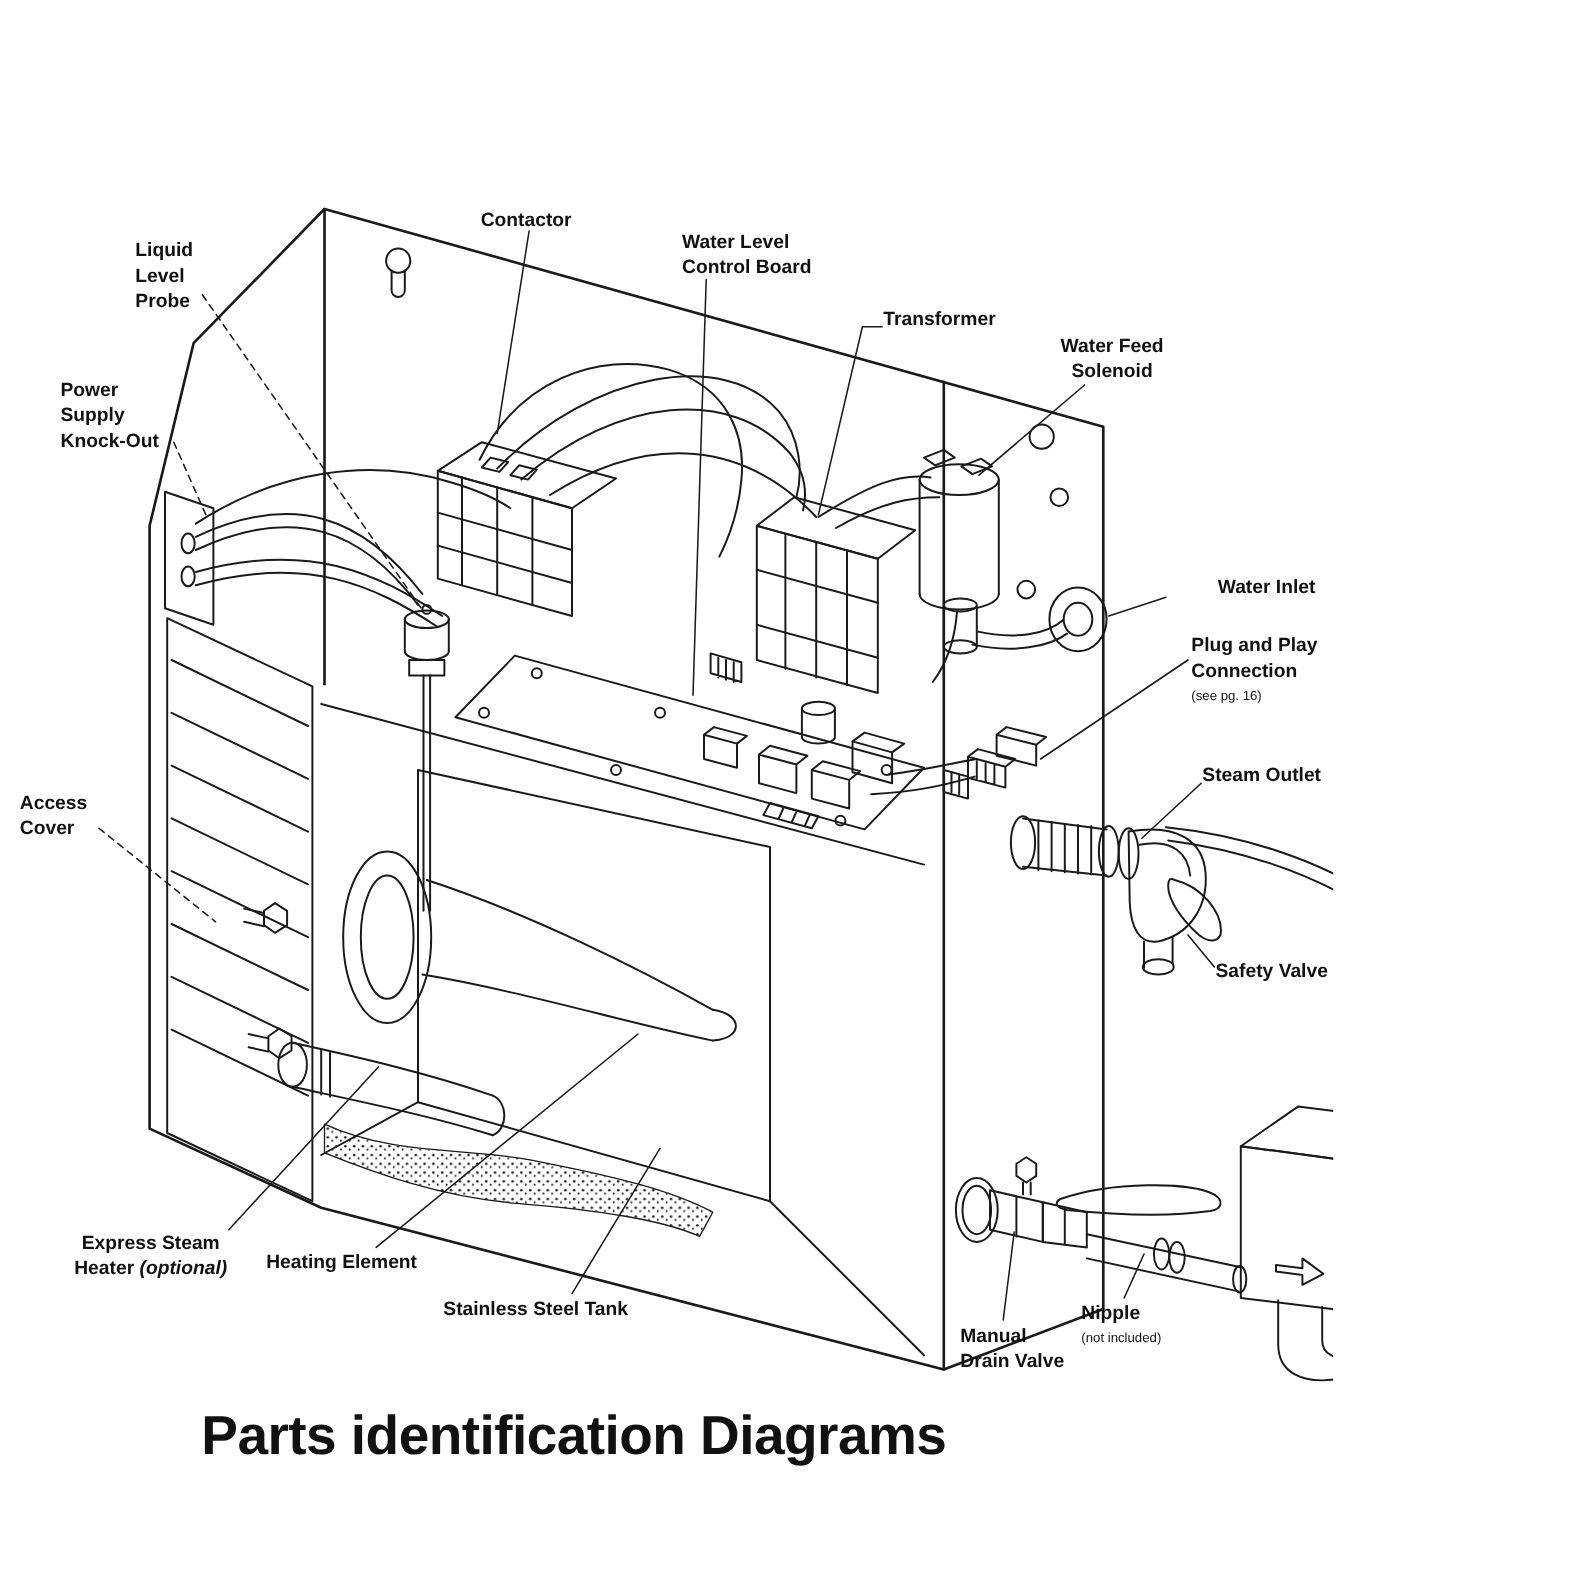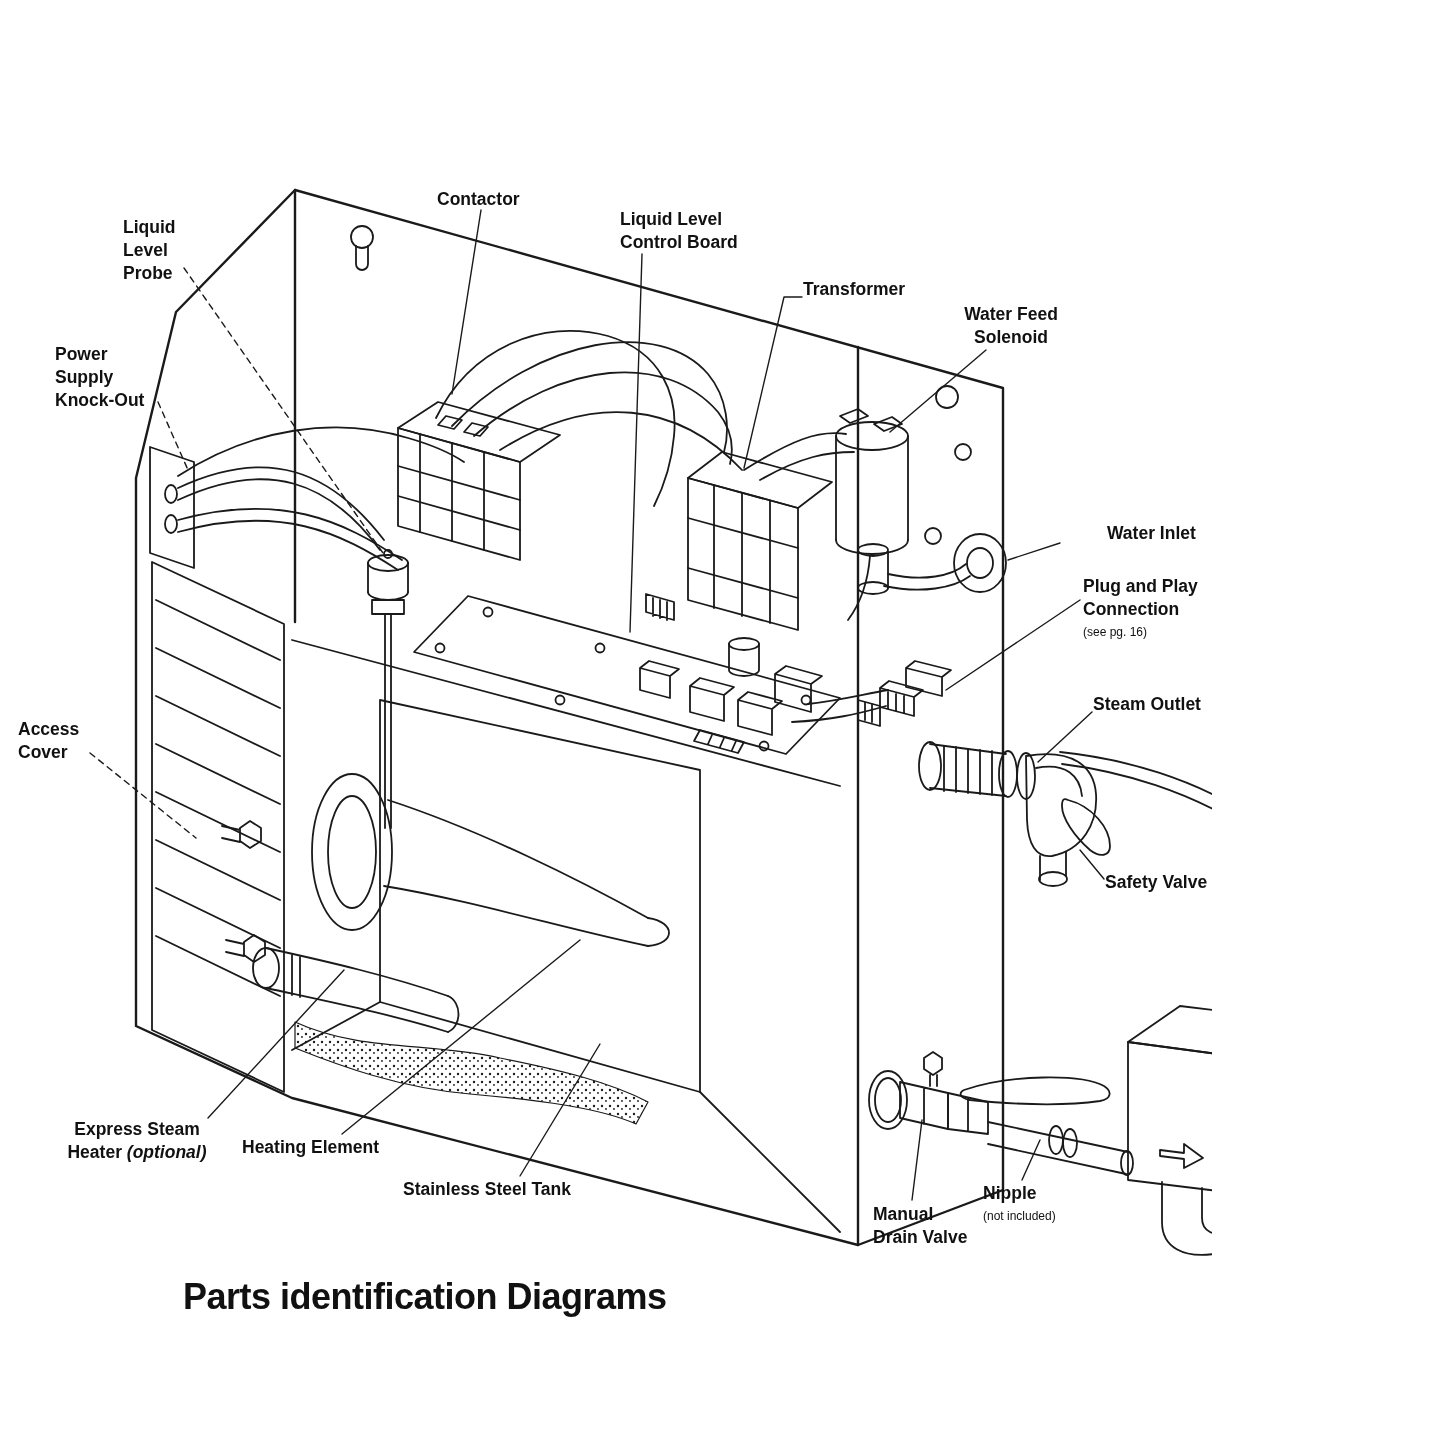--- a/index.html
+++ b/index.html
@@ -10,21 +10,21 @@
   .drawing { position:absolute; left:0; top:0; width:1445px; height:1445px; }
   .drawing g { stroke:var(--line); fill:none; stroke-width:1.8; stroke-linecap:round; stroke-linejoin:round; }
   .drawing g.outline { stroke-width:2.4; }
   .drawing g.leaders { stroke-width:1.4; }
   .drawing .dash { stroke-dasharray:6 5; }
   .drawing .stipple { fill:url(#stip); stroke-width:1.2; }
   .lbl { position:absolute; color:var(--text); font-weight:bold; font-size:17.5px; line-height:23px; white-space:nowrap; }
   .lbl .note { font-weight:normal; font-size:12px; }
   .lbl .opt { font-style:italic; }
   .center { text-align:center; }
-  .title { position:absolute; color:var(--text); font-weight:bold; font-size:36px; letter-spacing:-0.5px; white-space:nowrap; }
+  .title { position:absolute; color:var(--text); font-weight:bold; font-size:50px; letter-spacing:-0.5px; white-space:nowrap; }
 </style>
 </head>
 <body>
 
 <div class="stage">
 
   <svg class="drawing" viewBox="0 0 1445 1445" xmlns="http://www.w3.org/2000/svg">
     <defs>
       <pattern id="stip" width="8" height="8" patternUnits="userSpaceOnUse">
         <circle cx="2" cy="2" r="1.2" fill="#1a1a1a"></circle>
@@ -234,21 +234,21 @@
     <div>Contactor</div>
   </div>
 
   <div class="lbl" style="left:123px; top:216px;">
     <div>Liquid</div>
     <div>Level</div>
     <div>Probe</div>
   </div>
 
   <div class="lbl" style="left:620px; top:208px;">
-    <div>Liquid Level</div>
+    <div>Water Level</div>
     <div>Control Board</div>
   </div>
 
   <div class="lbl" style="left:803px; top:278px;">
     <div>Transformer</div>
   </div>
 
   <div class="lbl center" style="left:955px; top:303px; width:112px;">
     <div>Water Feed</div>
     <div>Solenoid</div>

